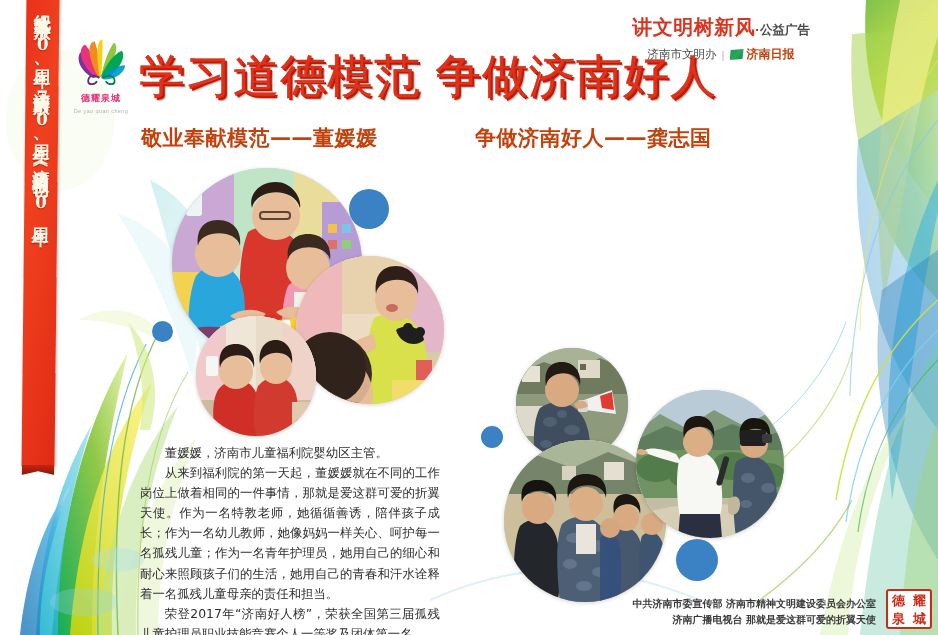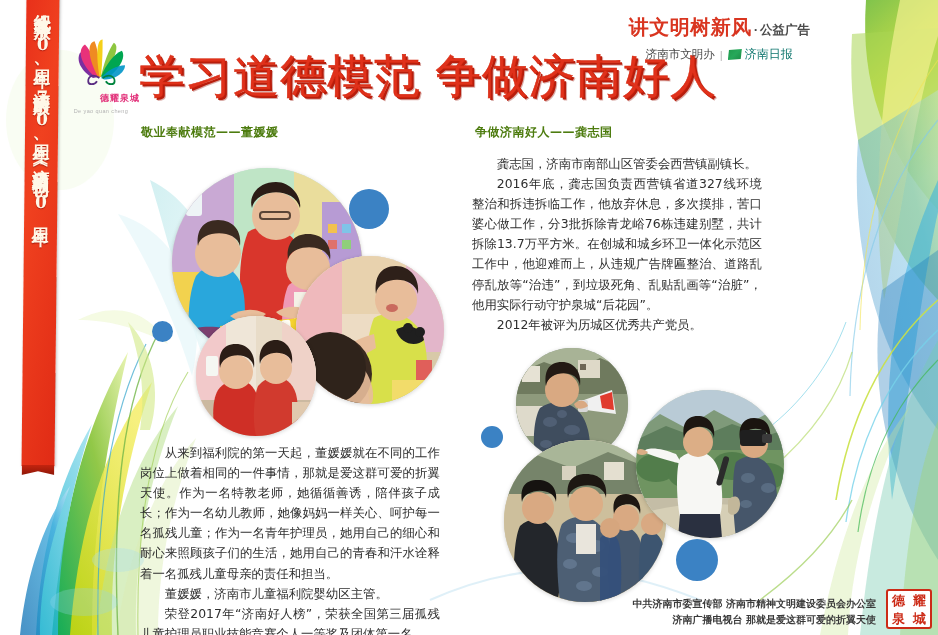--- a/index.html
+++ b/index.html
@@ -32,59 +32,59 @@
   }
   .red-banner:after{
     content:""; position:absolute; bottom:-9px; left:0; width:33px; height:10px;
     background:linear-gradient(180deg,#c4240f,#8e1708);
     clip-path:polygon(0 0,100% 0,100% 100%,50% 62%,0 100%);
   }
 
   
   .header-right{ position:absolute; right:128px; top:14px; text-align:right; }
   .hr-line1{ font-size:20px; font-weight:700; color:#d93520; letter-spacing:.5px;
-    font-family:Liberation Mono, monospace; white-space:nowrap;}
+    font-family:Liberation Sans, sans-serif; white-space:nowrap;}
   .hr-line1 .sub{ font-size:12.5px; color:#4c4c4c; font-weight:700; letter-spacing:0; }
   .hr-line1 .dot{ color:#4c4c4c; font-size:13px; }
   .hr-line2{ margin-top:5px; font-size:11.5px; color:#4a4a4a; white-space:nowrap;
     display:flex; align-items:center; justify-content:center; gap:5px;}
   .hr-line2 .bar{ color:#b8b8b8; }
   .jnrb{ display:inline-flex; align-items:center; gap:3px; }
   .jnrb .mark{ display:inline-block; width:14px; height:11px;
     background:linear-gradient(135deg,#1f9b4c 0%,#26a85a 50%,#1a8a44 100%);
     clip-path:polygon(8% 10%,100% 0,92% 92%,0 100%); }
   .jnrb .name{ font-family:"DejaVu Serif","Liberation Serif",serif; font-size:12px;
-    color:#0f766e; font-weight:400; letter-spacing:0; }
+    color:#c2410c; font-weight:700; letter-spacing:0; }
 
   
   .emblem{ position:absolute; right:14px; top:8px; width:108px; height:92px; }
 
   
   .brand-logo{ position:absolute; left:62px; top:38px; width:78px; height:80px; }
-  .brand-logo .cn{ position:absolute; bottom:13px; left:0; width:100%; text-align:right;
+  .brand-logo .cn{ position:absolute; bottom:13px; left:0; width:100%; text-align:center;
      font-size:9px; color:#e2317a; font-weight:700; letter-spacing:1px;
      font-family:Liberation Sans, sans-serif;}
   .brand-logo .en{ position:absolute; bottom:4px; left:0; width:100%; text-align:center;
      font-size:5.5px; color:#b3b3b3; letter-spacing:.4px; }
 
   
   .main-title{
     position:absolute; left:139px; top:46px;
     font-family:"DejaVu Sans","Liberation Sans",sans-serif;
     font-size:46px; font-weight:400; letter-spacing:1px;
     color:#e0311b;
     text-shadow:2px 2px 0 #b81d0c, 3px 3px 0 rgba(150,20,8,.35);
     white-space:nowrap;
     -webkit-text-stroke:0.5px #d4290f;
   }
   .main-title .sp{ display:inline-block; width:14px; }
 
   
   .sec-head{
-    position:absolute; font-size:12px; font-weight:700; color:#4d7c0f;
+    position:absolute; font-size:21px; font-weight:700; color:#c2410c;
     font-family:"DejaVu Sans","Liberation Sans",sans-serif;
     letter-spacing:.5px; white-space:nowrap;text-align:right;
   }
   #head-left{ left:141px; top:124px; }
   #head-right{ left:475px; top:124px; }
 
   
   .body-text{
     position:absolute; font-size:12.4px; line-height:1.62; color:#2e2e2e;
     font-family:"DejaVu Sans","Liberation Sans",sans-serif;
@@ -446,30 +446,25 @@
       <path d="M92 110 C 98 104, 104 106, 104 114 C 104 124, 96 128, 92 122 Z" fill="#c2b79a"></path>
     </svg>
   </div>
 
   <div class="dotc" style="left:349px; top:189px; width:40px; height:40px;"></div>
   <div class="dotc" style="left:152px; top:321px; width:21px; height:21px;"></div>
   <div class="dotc" style="left:481px; top:426px; width:22px; height:22px;"></div>
   <div class="dotc" style="left:676px; top:539px; width:42px; height:42px;"></div>
 
   <div class="body-text" id="text-left">
+    <p>董媛媛，济南市儿童福利院婴幼区主管。</p>
     <p>从来到福利院的第一天起，董媛媛就在不同的工作岗位上做着相同的一件事情，那就是爱这群可爱的折翼天使。作为一名特教老师，她循循善诱，陪伴孩子成长；作为一名幼儿教师，她像妈妈一样关心、呵护每一名孤残儿童；作为一名青年护理员，她用自己的细心和耐心来照顾孩子们的生活，她用自己的青春和汗水诠释着一名孤残儿童母亲的责任和担当。</p>
-    <p>董媛媛，济南市儿童福利院婴幼区主管。</p>
     <p>荣登2017年“济南好人榜”，荣获全国第三届孤残儿童护理员职业技能竞赛个人一等奖及团体第一名。</p>
   </div>
 
-  <div class="body-text" id="text-right">
-    <p>龚志国，济南市南部山区管委会西营镇副镇长。</p>
-    <p>2016年底，龚志国负责西营镇省道327线环境整治和拆违拆临工作，他放弃休息，多次摸排，苦口婆心做工作，分3批拆除青龙峪76栋违建别墅，共计拆除13.7万平方米。在创城和城乡环卫一体化示范区工作中，他迎难而上，从违规广告牌匾整治、道路乱停乱放等“治违”，到垃圾死角、乱贴乱画等“治脏”，他用实际行动守护泉城“后花园”。</p>
-    <p>2012年被评为历城区优秀共产党员。</p>
-  </div>
 
   <div class="footer">
     <div>中共济南市委宣传部 济南市精神文明建设委员会办公室</div>
     <div>济南广播电视台 那就是爱这群可爱的折翼天使</div>
   </div>
 
   <div class="seal">
     <span>德</span>
     <span>耀</span>
     <span>泉</span>

